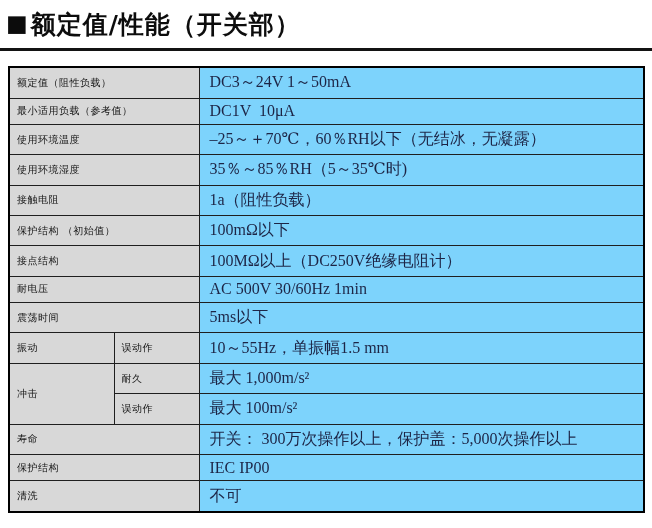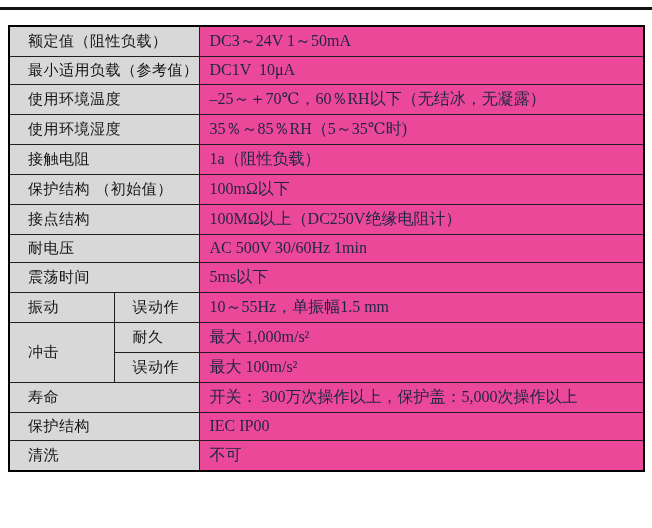--- a/index.html
+++ b/index.html
@@ -47,39 +47,42 @@
   }
   .spec-table td {
     border: 1px solid #1f1f1f;
     padding: 0;
     vertical-align: middle;
     overflow: hidden;
   }
   td.lbl {
     background: #d8d8d8;
     color: #141414;
-    font-size: 15px;
-    padding-left: 18px;
+    font-size: 10px;
+    padding-left: 7px;
     letter-spacing: 0.5px;
     white-space: pre-wrap;
   }
   td.val {
-    background: #ec4899;
+    background: #7dd3fc;
     color: #1d2546;
     font-family: "Liberation Serif", "DejaVu Serif", serif;
     font-size: 16px;
     padding-left: 10px;
     white-space: pre-wrap;
   }
 </style>
 </head>
 <body>
 
 <div class="page">
 
+  <div class="title-row">
+    <span class="title-marker">■</span><span class="title-text">额定值/性能（开关部）</span>
+  </div>
   <div class="title-rule"></div>
 
   <table class="spec-table">
     <colgroup>
       <col style="width:105px">
       <col style="width:85px">
       <col>
     </colgroup>
     <tbody>
       <tr>

